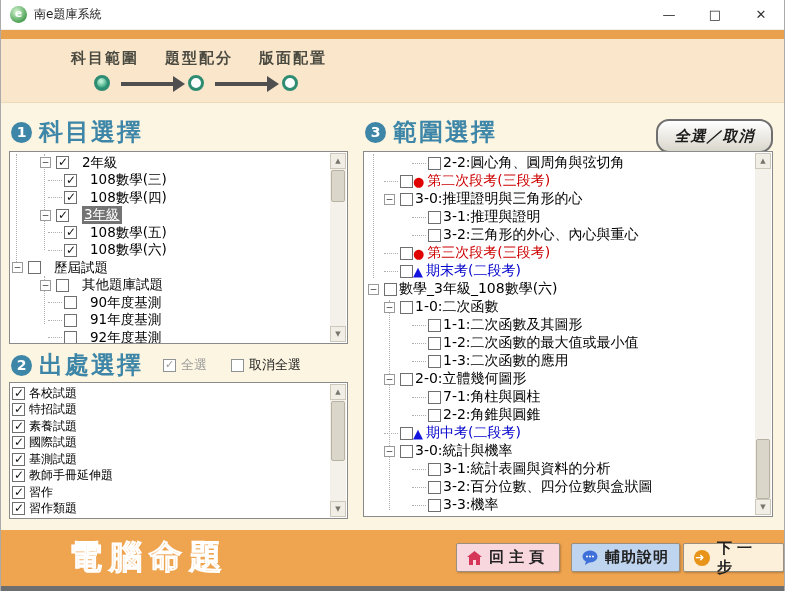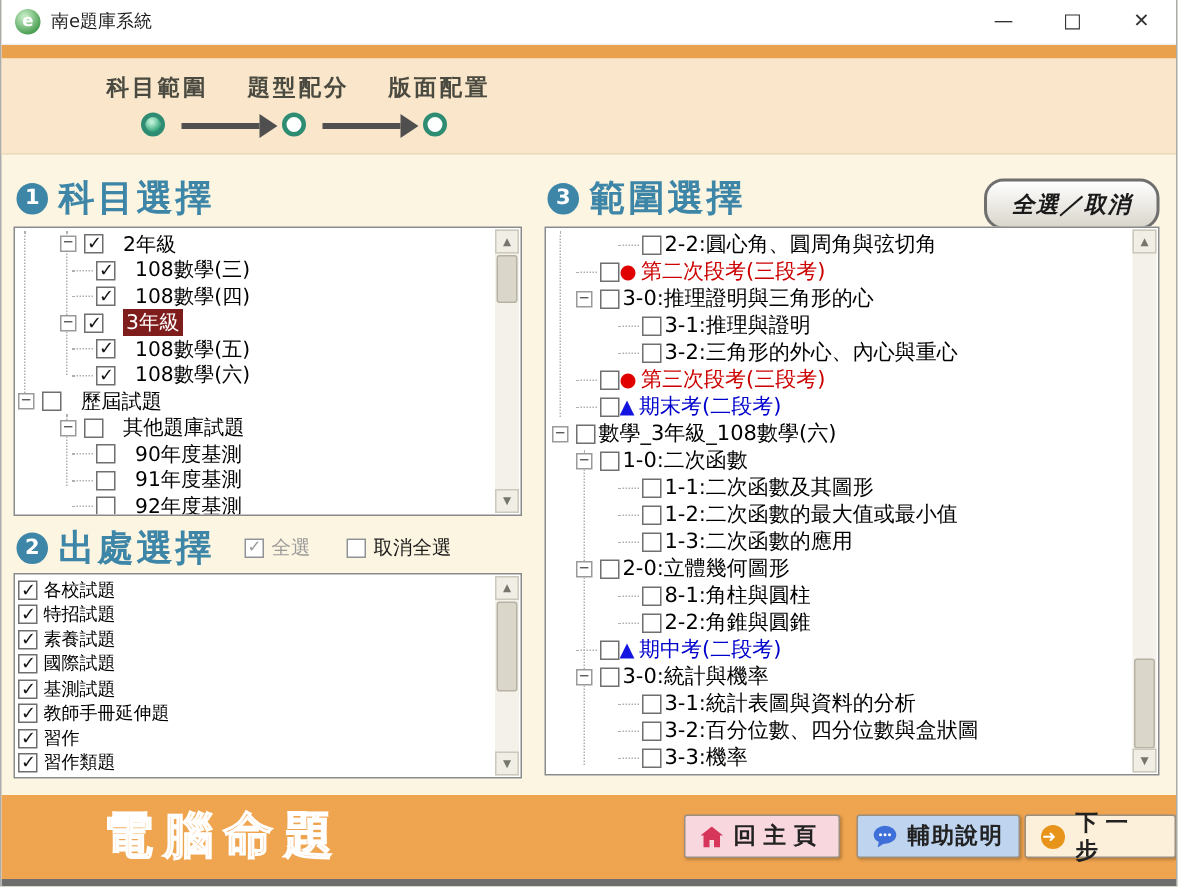--- a/index.html
+++ b/index.html
@@ -70,21 +70,21 @@
   .connector { flex:none; width:14px; height:0; border-top:1px dotted #AFAFAF; margin-right:2px; }
   .exp { flex:none; display:none; width:11px; height:11px; border:1px solid #9A9A9A; background:#fff;
          font-size:9px; line-height:9px; text-align:center; color:#333; margin-right:5px; }
   .trow.has-exp .exp { display:inline-block; }
   .cb { flex:none; width:13px; height:13px; border:1px solid #6F6F6F; background:#fff;
         position:relative; }
   .trow.checked .cb:after { content:"✓"; position:absolute; left:1px; top:-2px; font-size:12px;
                             font-weight:bold; color:#101010; }
   .p1 .lbl { margin-left:13px; }
   .p3 .lbl { margin-left:2px; }
-  .trow.selected .lbl { background:#7f1d1d; color:#fff; padding:0 2px; }
+  .trow.selected .lbl { background:#737373; color:#fff; padding:0 2px;text-decoration:underline; }
   .marker { display:none; margin-right:1px; font-size:13px; line-height:1; }
   .trow.red  .marker { display:inline; color:#E00000; }
   .trow.blue .marker { display:inline; color:#1414E0; }
   .trow.red  .lbl { color:#CC0000; }
   .trow.blue .lbl { color:#0000CC; }
 
   .p1 .lvl1 { padding-left:2px; }  .p1 .lvl2 { padding-left:30px; } .p1 .lvl3 { padding-left:38px; }
   .p3 .lvl1 { padding-left:4px; }  .p3 .lvl2 { padding-left:20px; } .p3 .lvl3 { padding-left:48px; }
 
   
@@ -399,21 +399,21 @@
     <span class="exp">−</span>
     <span class="cb"></span>
 
     <span class="lbl">2-0:立體幾何圖形</span>
   </div>
         <div class="trow lvl3">
     <span class="connector"></span>
 
     <span class="cb"></span>
 
-    <span class="lbl">8-1:角柱與圓柱</span>
+    <span class="lbl">7-1:角柱與圓柱</span>
   </div>
         <div class="trow lvl3">
     <span class="connector"></span>
 
     <span class="cb"></span>
 
     <span class="lbl">2-2:角錐與圓錐</span>
   </div>
         <div class="trow lvl2 blue">
     <span class="connector"></span>

